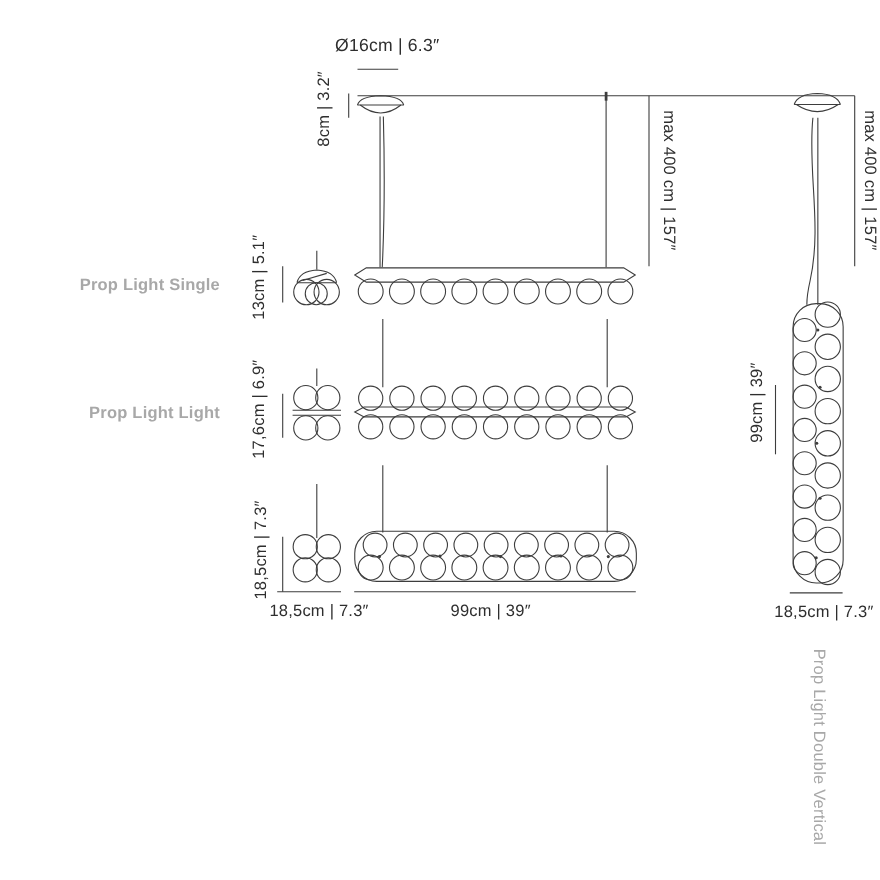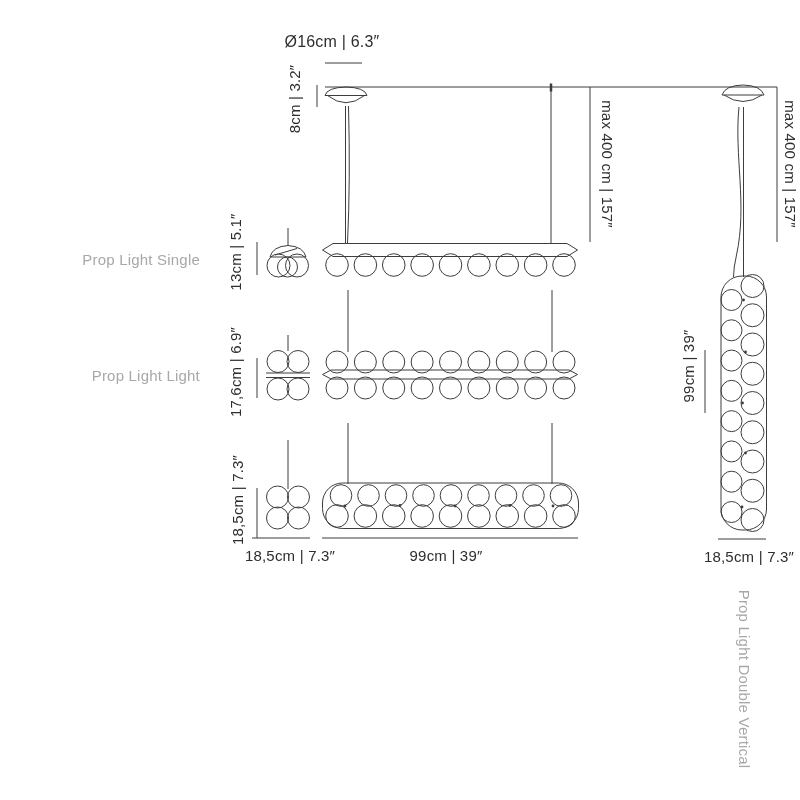--- a/index.html
+++ b/index.html
@@ -19,20 +19,21 @@
   }
   .rot-ccw{transform:translate(-50%,-50%) rotate(-90deg);}
   .rot-cw{transform:translate(-50%,-50%) rotate(90deg);}
   .dim{color:#2e2e2e;font-size:15px;letter-spacing:0.2px;}
   .dia{font-size:16px;}
   .prod{color:#a8a8a8;font-size:15px;letter-spacing:0.2px;}
   .anchor-right{
     position:absolute;
     right:600px;             
     white-space:nowrap;
+    font-weight:bold;
   }
 </style>
 </head>
 <body>
 
 <div class="canvas">
 
   <svg class="linework" width="800" height="800" viewBox="0 0 800 800" stroke="#3d3d3d" fill="none" stroke-width="1">
 
     <g>
@@ -206,21 +207,21 @@
       <g fill="#3d3d3d" stroke="none">
         <circle cx="743.5" cy="300" r="1.4"></circle>
         <circle cx="745.5" cy="352" r="1.4"></circle>
         <circle cx="742.5" cy="403" r="1.4"></circle>
         <circle cx="745.5" cy="453" r="1.4"></circle>
         <circle cx="742" cy="507" r="1.4"></circle>
       </g>
     </g>
   </svg>
 
-  <div class="lbl dim dia" style="left:332px;top:42px">Ø16cm | 6.3″</div>
+  <div class="lbl dim dia" style="left:352px;top:42px">Ø16cm | 6.3″</div>
 
   <div class="lbl dim rot-ccw" style="left:295px;top:99px">8cm | 3.2″</div>
 
   <div class="lbl dim rot-cw" style="left:607px;top:164px">max 400 cm | 157″</div>
 
   <div class="lbl dim rot-cw" style="left:790px;top:164px">max 400 cm | 157″</div>
 
   <div class="prod anchor-right" style="top:251px">Prop Light Single</div>
 
   <div class="lbl dim rot-ccw" style="left:236px;top:252px">13cm | 5.1″</div>

